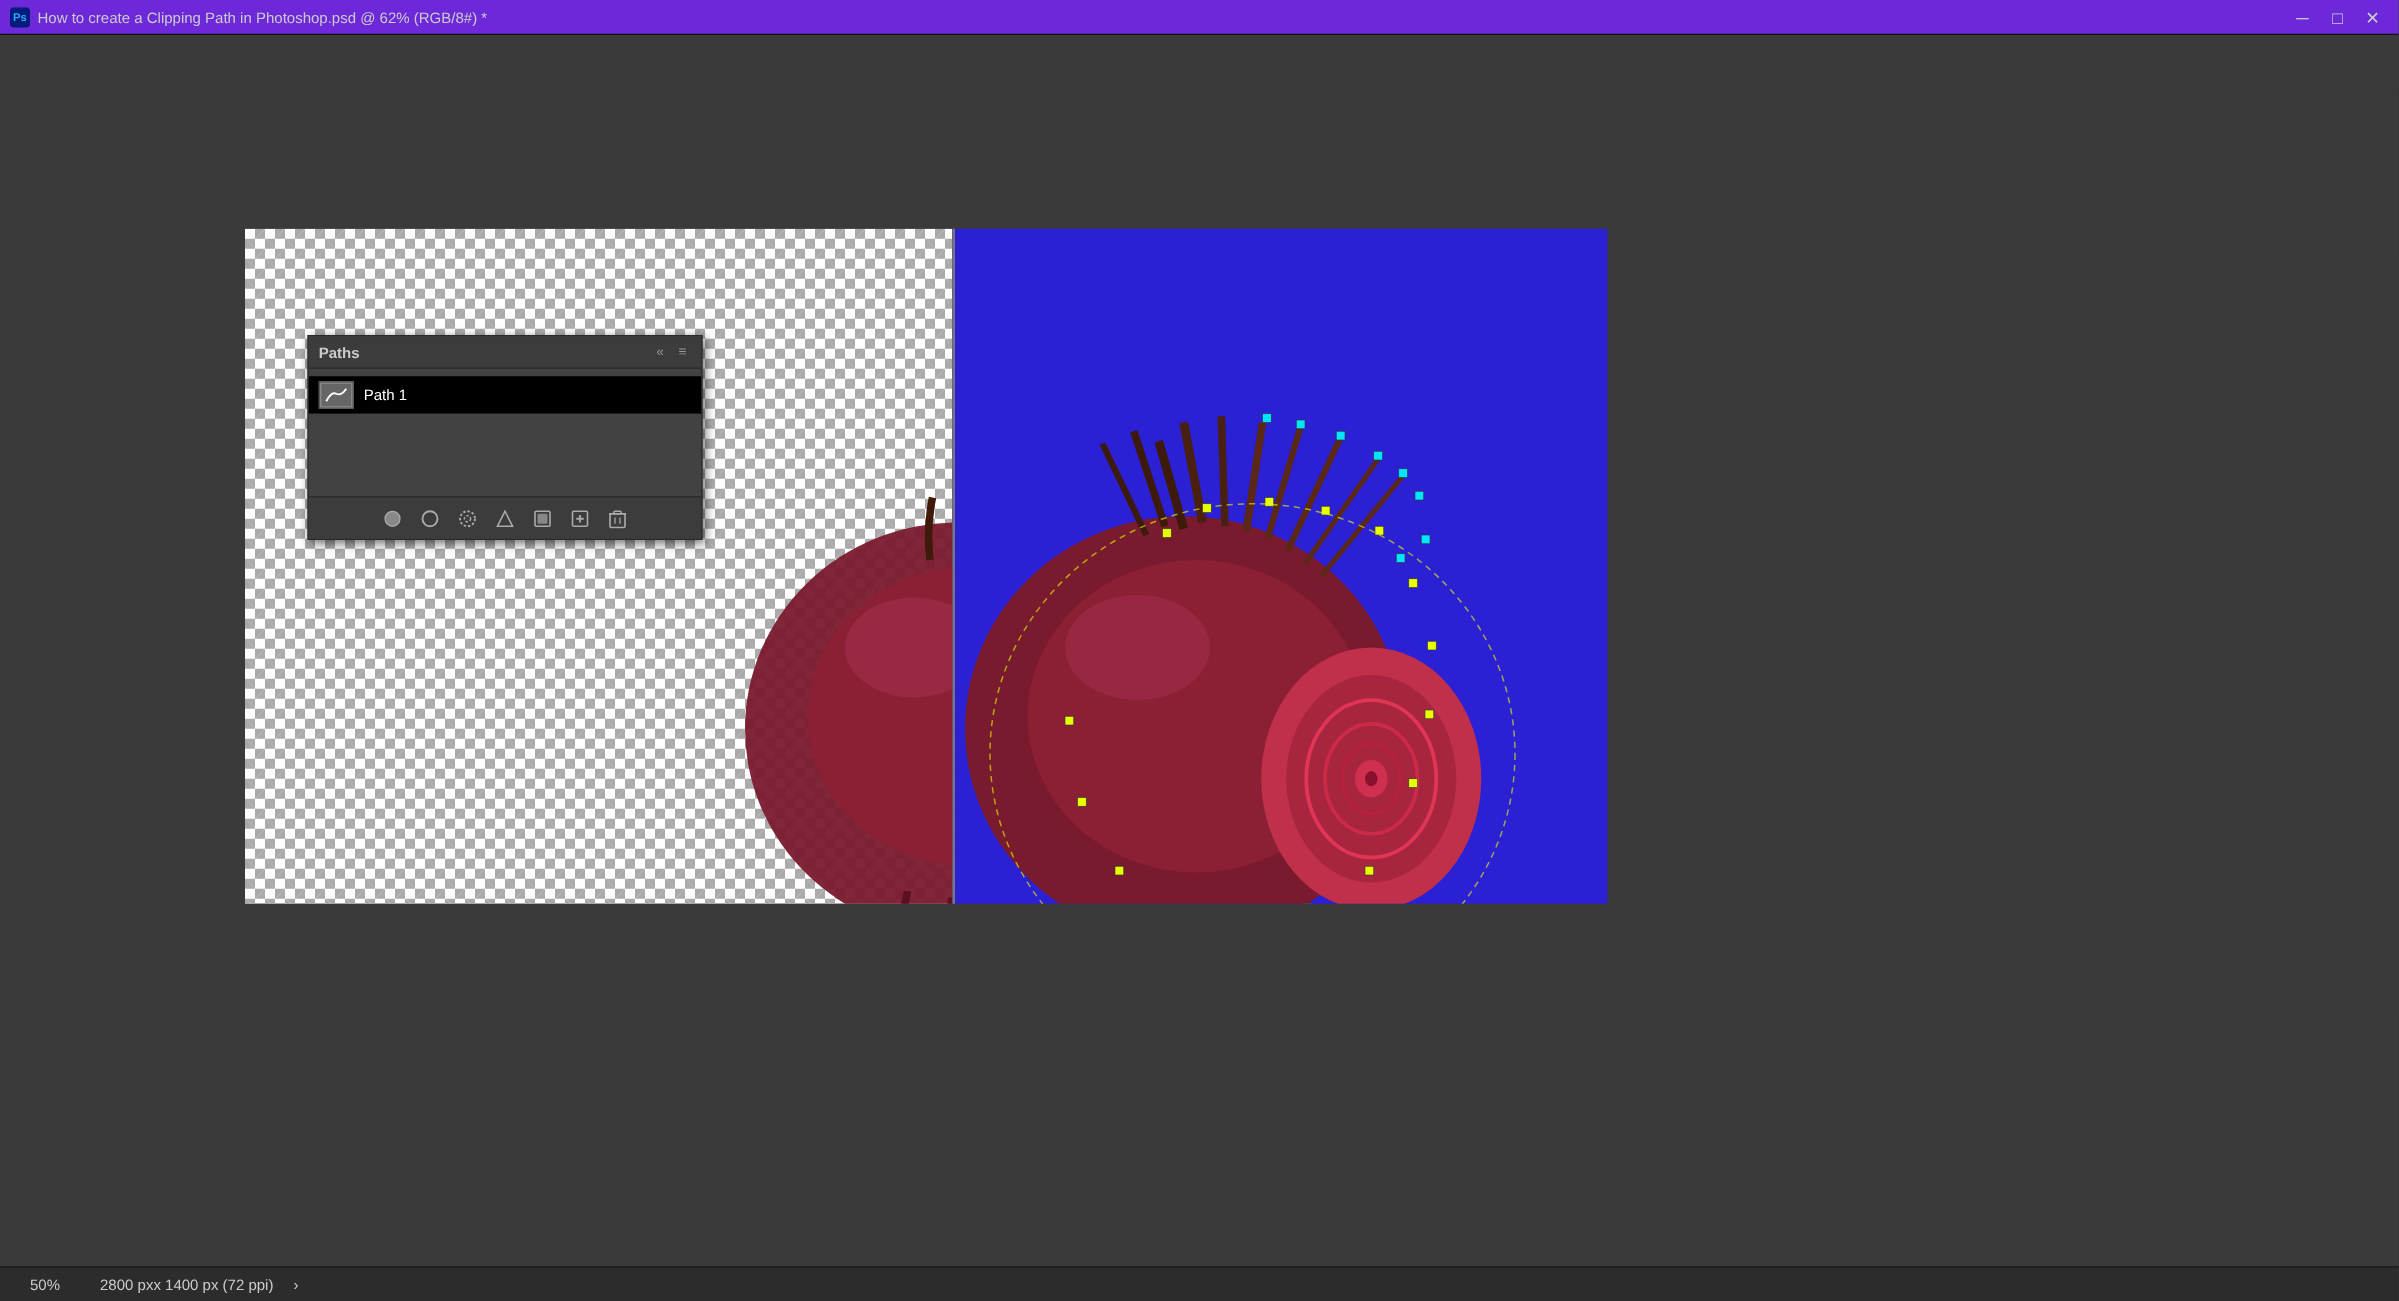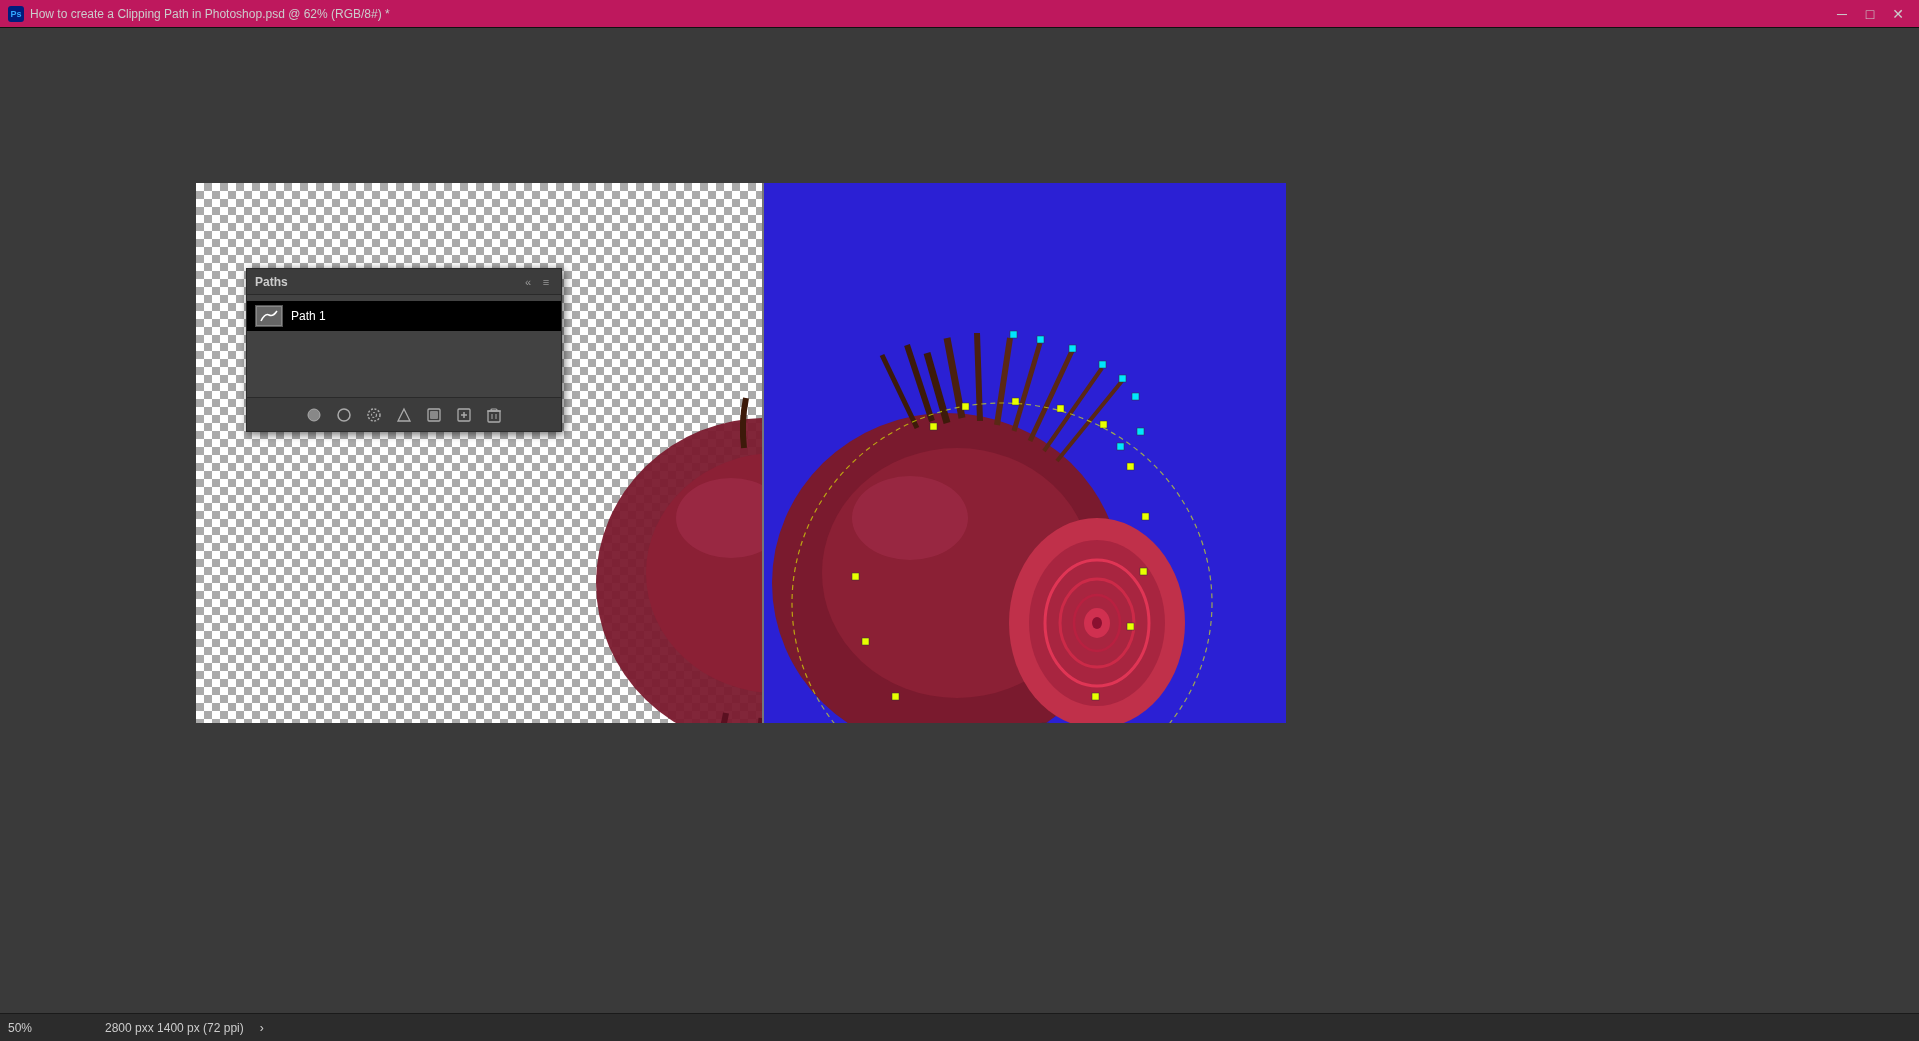--- a/index.html
+++ b/index.html
@@ -11,21 +11,21 @@
       font-size: 12px;
       color: #ccc;
       overflow: hidden;
       user-select: none;
     }
 
     
     .title-bar {
       width: 100%;
       height: 28px;
-      background: #be185d;
+      background: #6d28d9;
       display: flex;
       align-items: center;
       justify-content: space-between;
       padding: 0 8px;
       border-bottom: 1px solid #111;
     }
     .title-bar-left {
       display: flex;
       align-items: center;
       gap: 6px;
@@ -229,34 +229,33 @@
     .status-bar {
       position: absolute;
       bottom: 0;
       left: 0;
       width: 100%;
       height: 28px;
       background: #2c2c2c;
       border-top: 1px solid #1a1a1a;
       display: flex;
       align-items: center;
-      padding: 0 8px;
+      padding: 0 24px;
       gap: 16px;
     }
 
     .status-zoom {
       color: #ccc;
       font-size: 12px;
       min-width: 40px;
     }
 
     .status-dimensions {
       color: #ccc;
       font-size: 12px;
-      margin-left: 41px;
     }
 
     .status-arrow {
       color: #ccc;
       font-size: 12px;
       cursor: pointer;
     }
 
   </style>
 </head>

